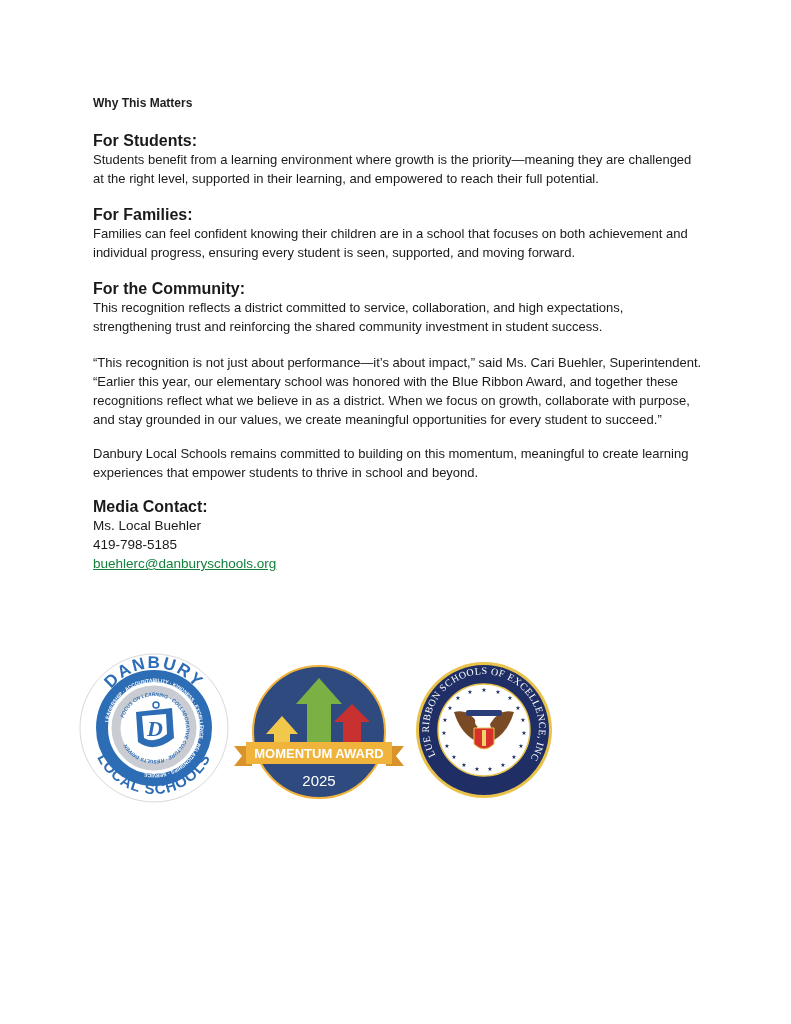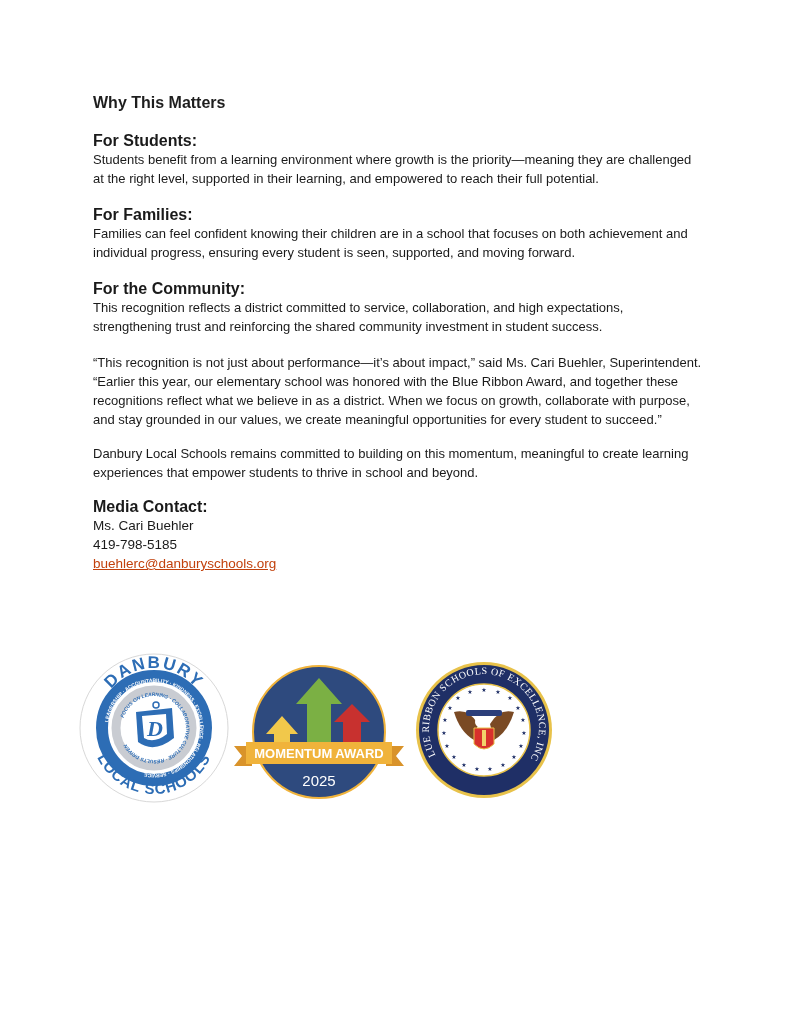--- a/index.html
+++ b/index.html
@@ -1,26 +1,26 @@
 <!DOCTYPE html>
 <html><head>
 <meta charset="utf-8">
 <style>
   html, body { margin: 0; padding: 0; background: #ffffff; }
   body { width: 791px; height: 1024px; position: relative; overflow: hidden;
          font-family: "Liberation Sans", sans-serif; color: #1a1a1a; }
   .page { position: absolute; left: 93px; top: 92px; width: 610px; }
-  h1 { font-size: 16px; font-weight: bold; margin: 0 0 17px 0; line-height: 22px; color: #1e1e1e; }
+  h1 { font-size: 12px; font-weight: bold; margin: 0 0 17px 0; line-height: 22px; color: #1e1e1e; }
   .sec { margin-bottom: 17px; }
   .sec-title { font-size: 16px; font-weight: bold; line-height: 19px; margin: 0; }
   p { font-size: 13px; line-height: 19px; margin: 0; }
   .para { margin-bottom: 15px; }
   .contact-title { font-size: 16px; font-weight: bold; line-height: 19px; margin: 0; }
   .contact-line { font-size: 13.5px; line-height: 19px; margin: 0; }
-  .email { color: #c2410c; text-decoration: underline; text-align: center; }
+  .email { color: #15803d; text-decoration: underline; text-align: center; }
   .logos { position: absolute; left: 78px; top: 650px; width: 500px; height: 160px; }
   .logo { position: absolute; }
   #logo-danbury { left: 0; top: 0; width: 152px; height: 155px; }
   #logo-momentum { left: 152px; top: 10px; width: 178px; height: 145px; }
   #logo-blueribbon { left: 336px; top: 10px; width: 140px; height: 140px; }
 </style>
 </head>
 <body>
 
 <div class="page">
@@ -39,21 +39,21 @@
   <div class="sec">
     <div class="sec-title">For the Community:</div>
     <p>This recognition reflects a district committed to service, collaboration, and high expectations, strengthening trust and reinforcing the shared community investment in student success.</p>
   </div>
 
   <p class="para">“This recognition is not just about performance—it’s about impact,” said Ms. Cari Buehler, Superintendent. “Earlier this year, our elementary school was honored with the Blue Ribbon Award, and together these recognitions reflect what we believe in as a district. When we focus on growth, collaborate with purpose, and stay grounded in our values, we create meaningful opportunities for every student to succeed.”</p>
   <p class="para">Danbury Local Schools remains committed to building on this momentum, meaningful to create learning experiences that empower students to thrive in school and beyond.</p>
 
   <div>
     <div class="contact-title">Media Contact:</div>
-    <div class="contact-line">Ms. Cari Buehler</div>
+    <div class="contact-line">Ms. Local Buehler</div>
     <div class="contact-line">419-798-5185</div>
     <div class="contact-line"><a class="email" href="mailto:buehlerc@danburyschools.org">buehlerc@danburyschools.org</a></div>
   </div>
 </div>
 
 <div class="logos">
 
   <svg id="logo-danbury" class="logo" viewBox="0 0 152 155">
     <defs>
       <path id="dTop" d="M 22 72 A 54 54 0 0 1 130 72"></path>

